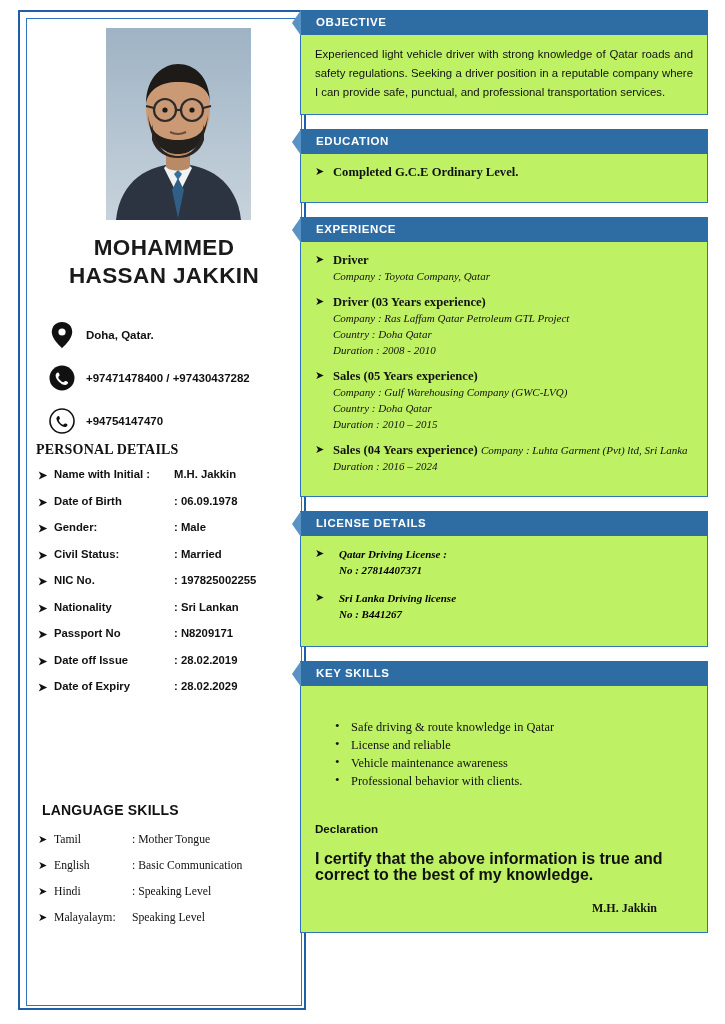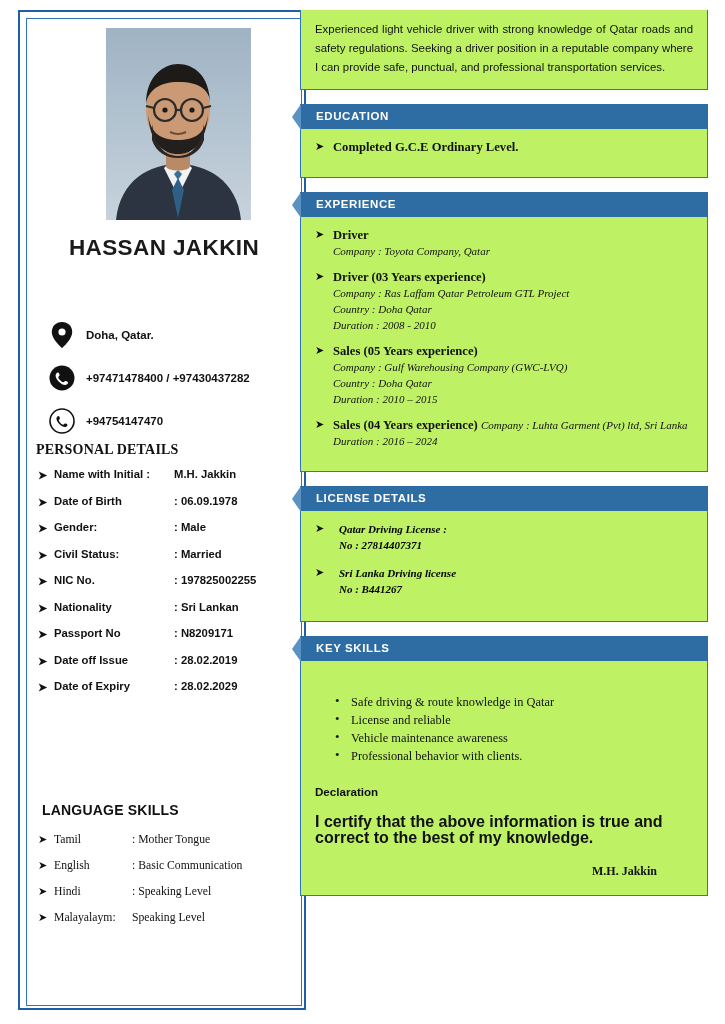--- a/index.html
+++ b/index.html
@@ -232,21 +232,21 @@
     padding-left: 16px;
   }
   .skill-list li::before {
     content: "\2022";
     position: absolute;
     left: 0;
     top: -1px;
     font-size: 13px;
   }
   .decl-title {
-    margin-top: 20px;
+    margin-top: 32px;
     font-size: 11.6px;
     font-weight: bold;
     color: #111;
   }
   .decl-text {
     margin-top: 16px;
     font-size: 16px;
     font-weight: bold;
     color: #111;
     line-height: 16px;
@@ -304,20 +304,21 @@
         <line x1="97" y1="80" x2="105" y2="78" stroke="#2b2b2b" stroke-width="2.2"></line>
 
         <circle cx="59" cy="82" r="2.6" fill="#1a1a1a"></circle>
         <circle cx="86" cy="82" r="2.6" fill="#1a1a1a"></circle>
 
         <path d="M64 104 Q72 108 80 104" stroke="#6e4a34" stroke-width="2" fill="none"></path>
       </svg>
     </div>
 
     <div class="name-block">
+      <div>MOHAMMED</div>
       <div>HASSAN JAKKIN</div>
     </div>
 
     <div class="contact-list">
       <div class="contact-row">
         <span class="contact-icon">
           <svg width="22" height="26" viewBox="0 0 22 26" xmlns="http://www.w3.org/2000/svg">
             <path d="M11 0C5 0 0.8 4.2 0.8 10.2 0.8 17.4 11 26 11 26s10.2-8.6 10.2-15.8C21.2 4.2 17 0 11 0z" fill="#111"></path>
             <circle cx="11" cy="10" r="3.6" fill="#fff"></circle>
           </svg>
@@ -416,20 +417,23 @@
         <span class="arrow">➤</span>
         <span class="l-label">Malayalaym:</span>
         <span class="l-value">Speaking Level</span>
       </div>
     </div>
   </div>
 
   <div class="right-col">
 
     <div class="sec">
+      <div class="band-wrap">
+        <div class="band">OBJECTIVE</div>
+      </div>
       <div class="body-box">
         <div class="obj-text">Experienced light vehicle driver with strong knowledge of Qatar roads and safety regulations. Seeking a driver position in a reputable company where I can provide safe, punctual, and professional transportation services.</div>
       </div>
     </div>
 
     <div class="spacer-sm"></div>
 
     <div class="sec">
       <div class="band-wrap">
         <div class="band">EDUCATION</div>

